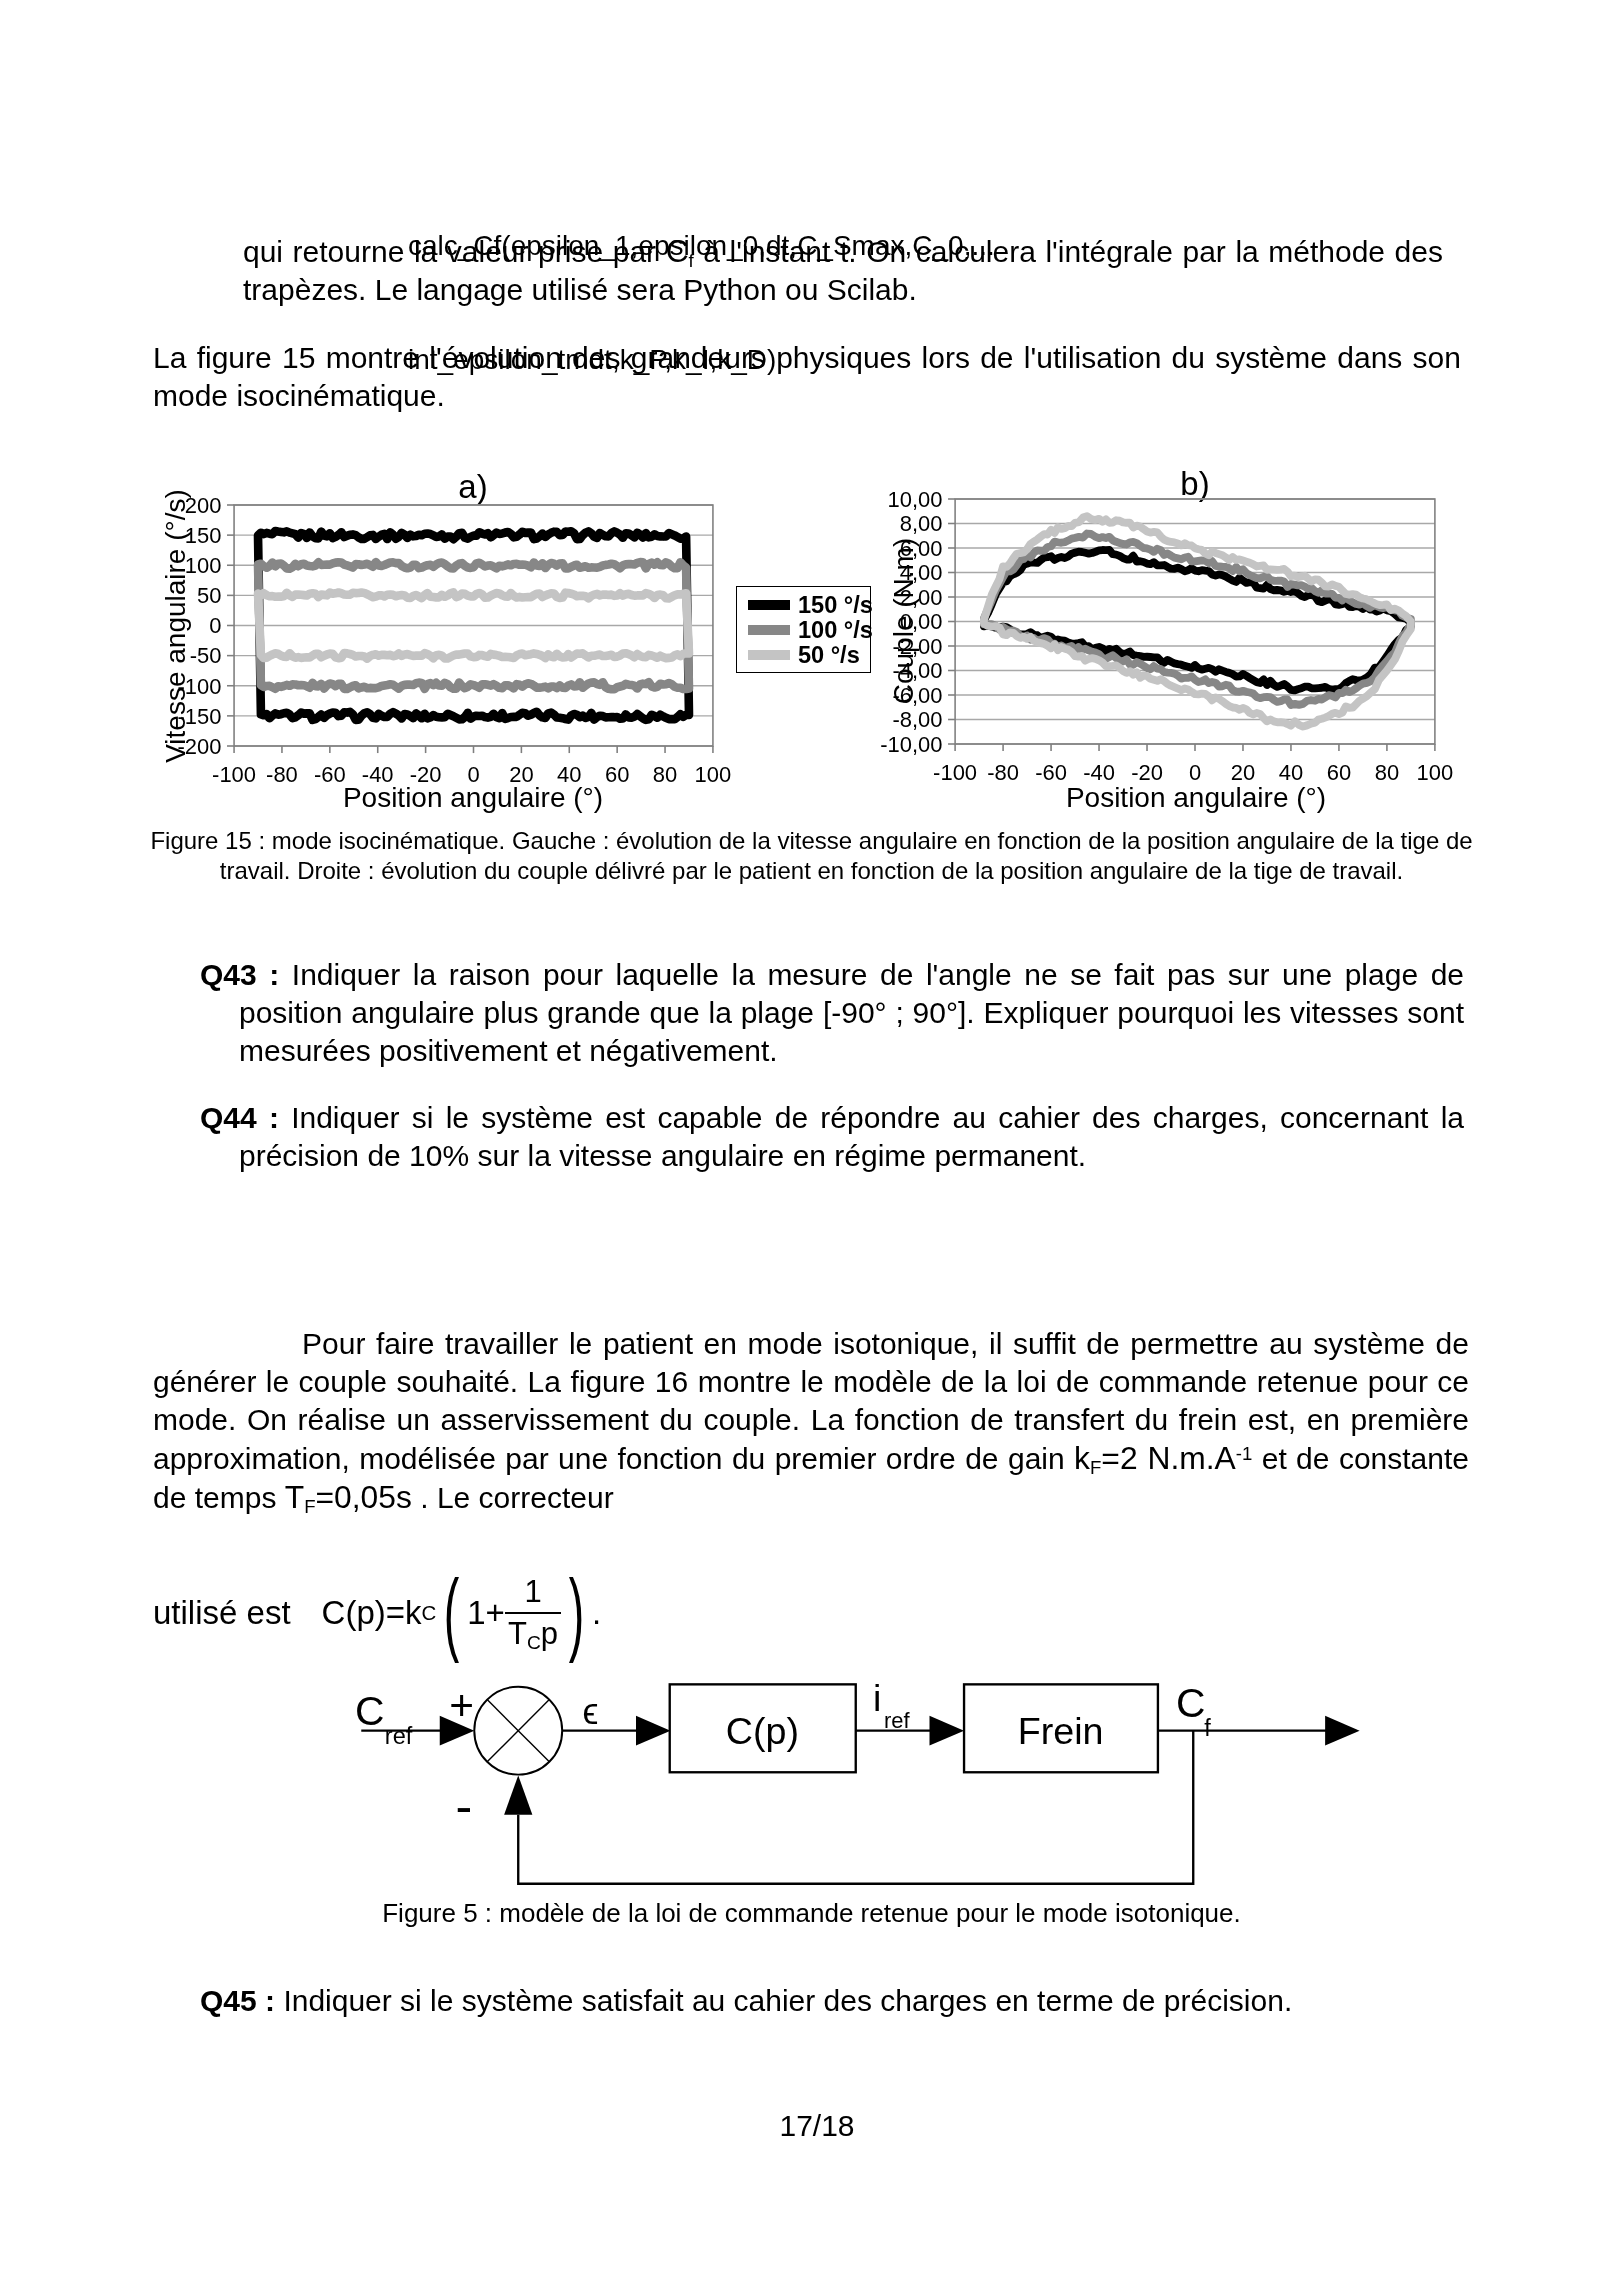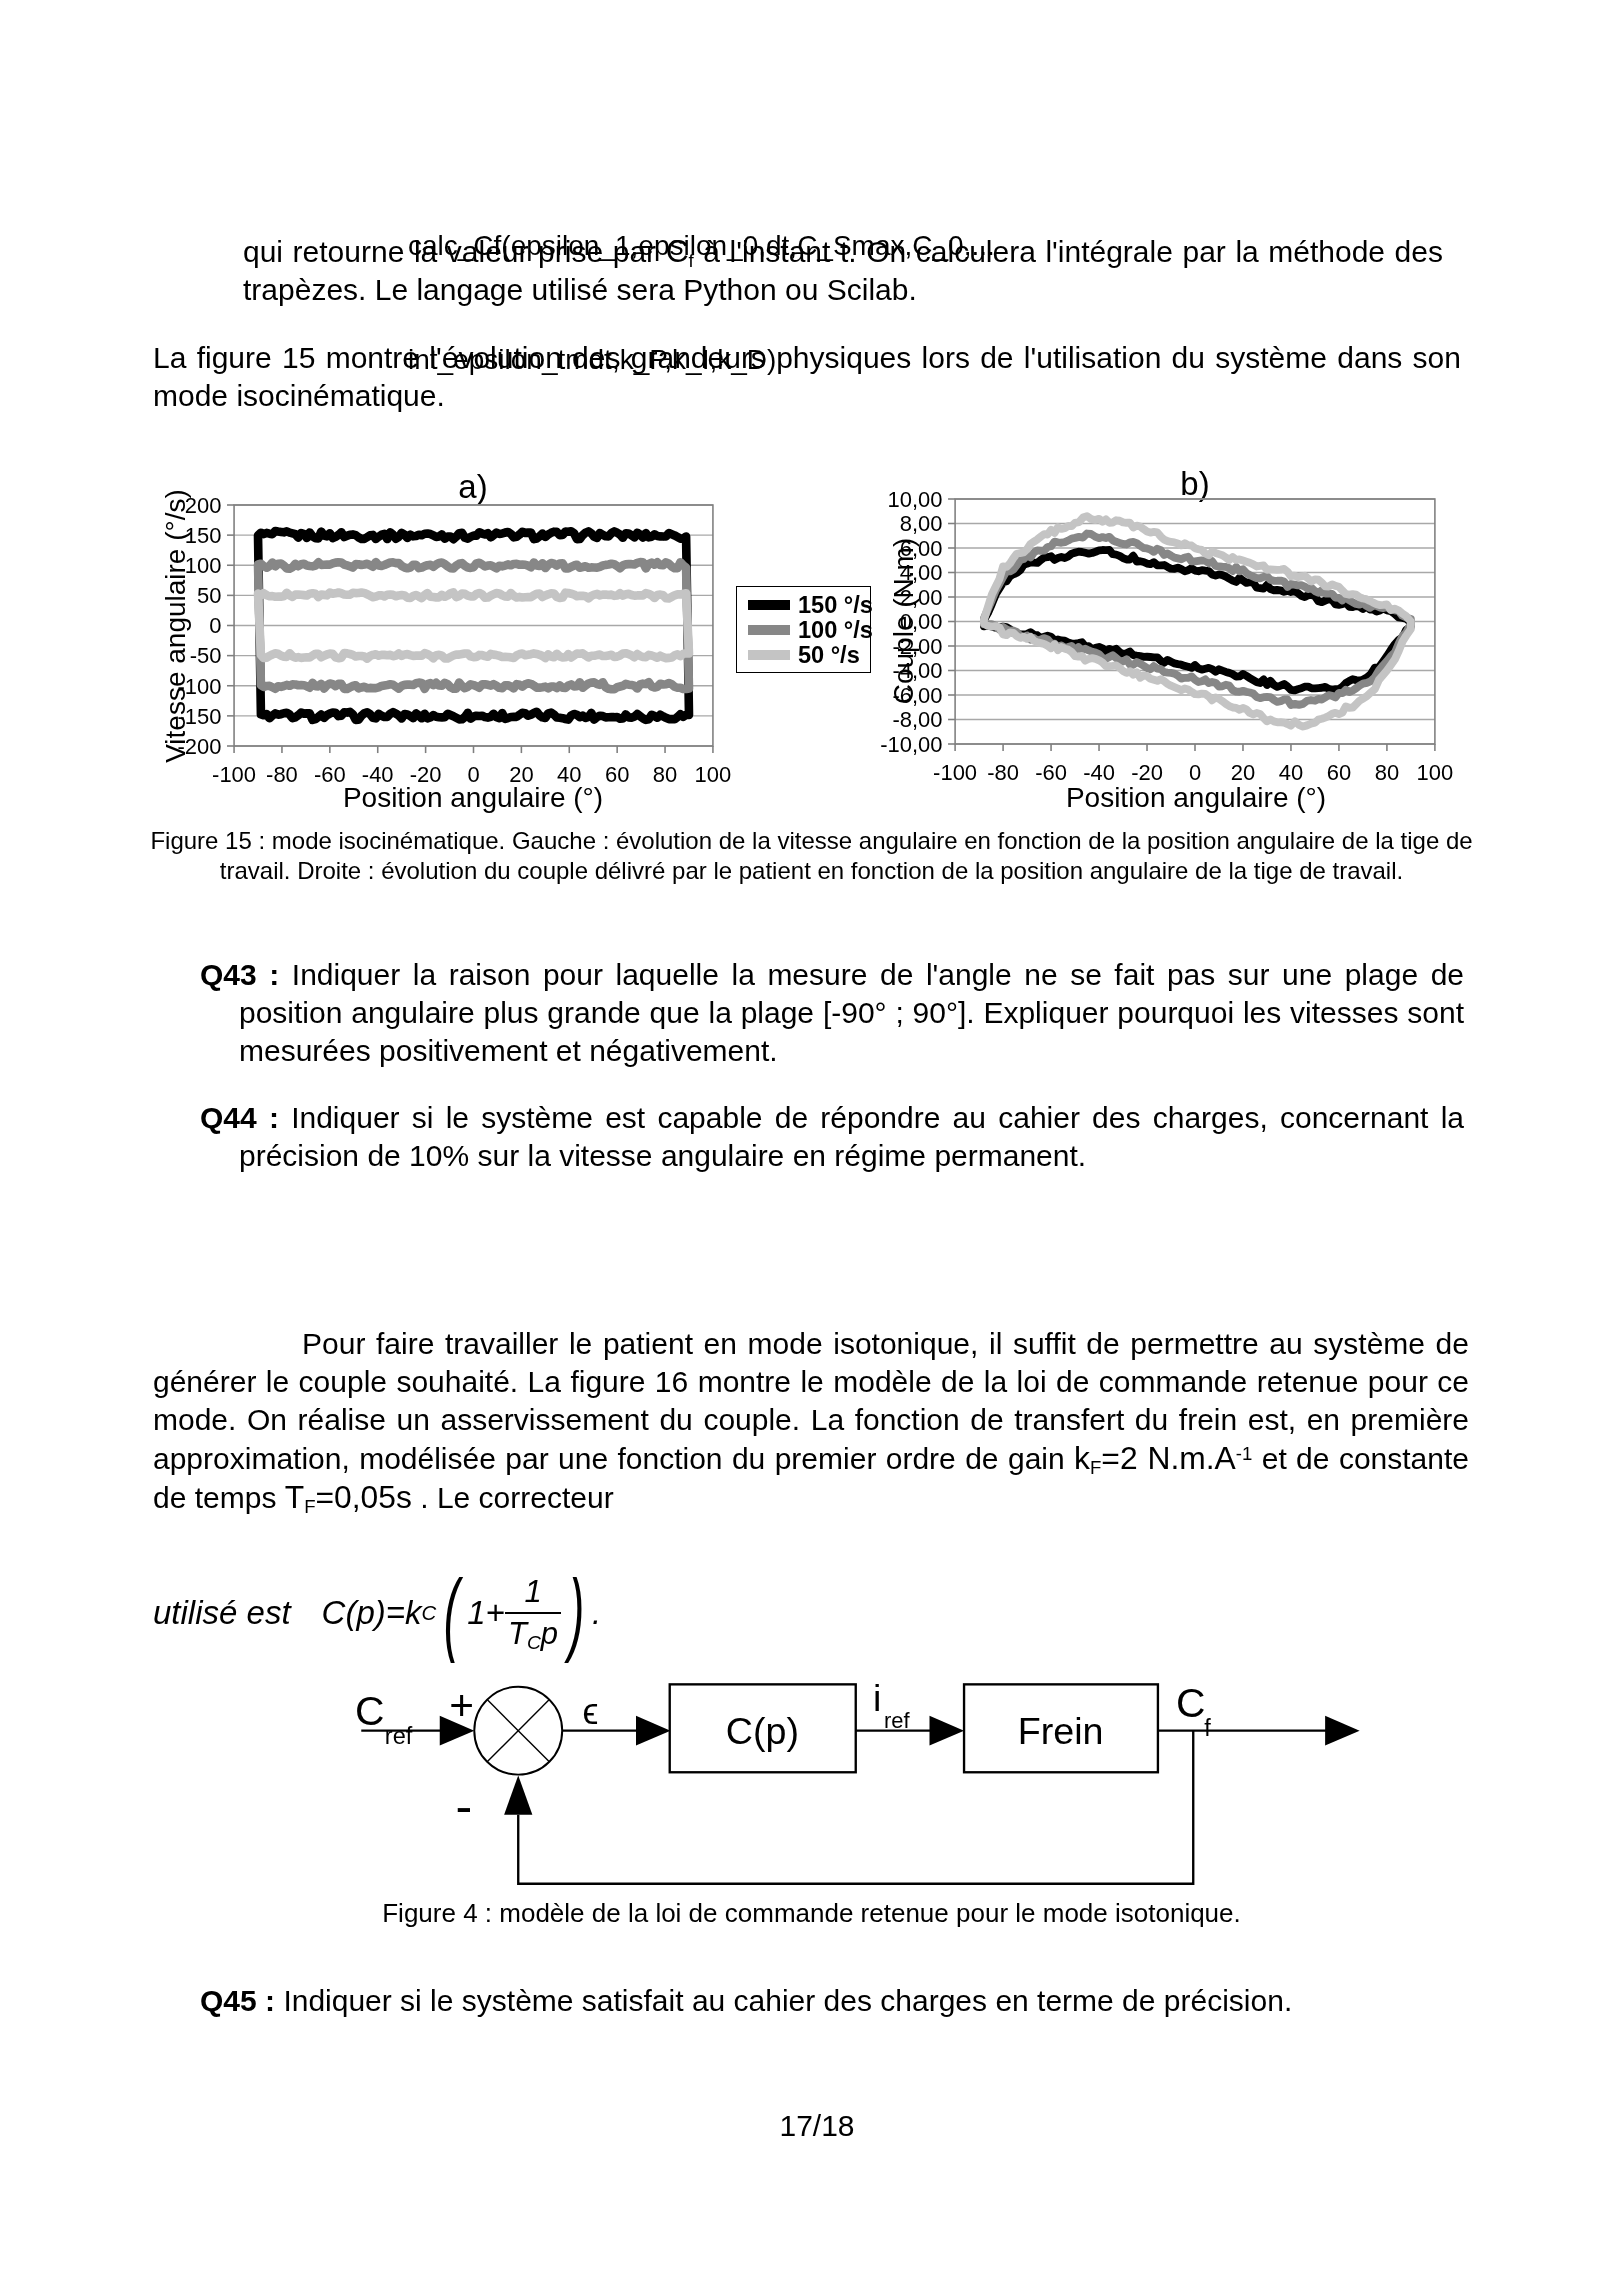--- a/index.html
+++ b/index.html
@@ -213,21 +213,21 @@
     <span> <span>Indiquer la raison pour laquelle la mesure de l'angle ne se fait pas sur une plage de position angulaire plus grande que la plage [-90° ; 90°]. Expliquer pourquoi les vitesses sont mesurées positivement et négativement.</span></span>
   </div>
   <div class="abs q-block" style="left:239px;top:1099px;width:1225px;">
     <span class="q-label">Q44 :</span>
     <span> <span>Indiquer si le système est capable de répondre au cahier des charges, concernant la précision de 10% sur la vitesse angulaire en régime permanent.</span></span>
   </div>
 
 
   <div class="abs body-text indent-first" style="left:153px;top:1325px;width:1316px;">Pour faire travailler le patient en mode isotonique, il suffit de permettre au système de générer le couple souhaité. La figure 16 montre le modèle de la loi de commande retenue pour ce mode. On réalise un asservissement du couple. La fonction de transfert du frein est, en première approximation, modélisée par une fonction du premier ordre de gain  <span class="mvar">k</span><sub>F</sub><span class="mvar">=2 N.m.A</span><sup>-1</sup>  et de constante de temps  <span class="mvar">T</span><sub>F</sub><span class="mvar">=0,05s</span> . Le correcteur</div>
 
-  <div class="abs formula" style="left:153px;top:1558px;height:110px;font-style:italic;">
+  <div class="abs formula" style="left:153px;top:1558px;height:110px;">
     <span>utilisé est</span>
     <span class="f-math">
       <span>C(p)=k</span>
         <sub>C</sub>
       <span class="paren">(</span>
       <span>1+</span>
       <span class="frac">
         <span class="num">1</span>
         <span class="den"><span>T</span><sub>C</sub><span>p</span></span>
       </span>
@@ -267,21 +267,21 @@
     <text x="490" y="2222" font-size="30">ref</text>
     <text x="572" y="2192" font-size="54">+</text>
     <text x="742" y="2196" font-size="46">ϵ</text>
     <text x="1112" y="2180" font-size="48">i</text>
     <text x="1126" y="2202" font-size="28">ref</text>
     <text x="1498" y="2188" font-size="52">C</text>
     <text x="1534" y="2212" font-size="30">f</text>
     <text x="580" y="2322" font-size="64">-</text>
   </svg>
 
-  <div class="abs caption16" style="left:144px;top:1898px;width:1335px;">Figure 4 : modèle de la loi de commande retenue pour le mode isotonique.</div>
+  <div class="abs caption16" style="left:144px;top:1898px;width:1335px;">Figure 5 : modèle de la loi de commande retenue pour le mode isotonique.</div>
 
   <div class="abs q-block" style="left:239px;top:1982px;width:1225px;">
     <span class="q-label">Q45 :</span>
     <span> <span>Indiquer si le système satisfait au cahier des charges en terme de précision.</span></span>
   </div>
 
   <div class="abs page-number" style="left:0;top:2109px;width:1622px;">17/18</div>
 
 </div>
 

